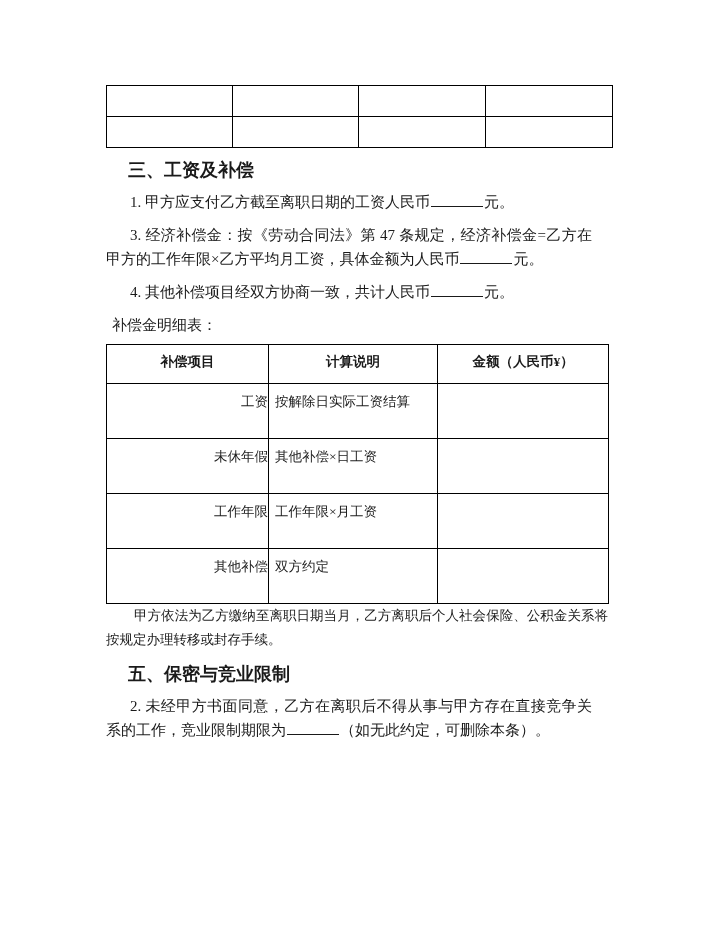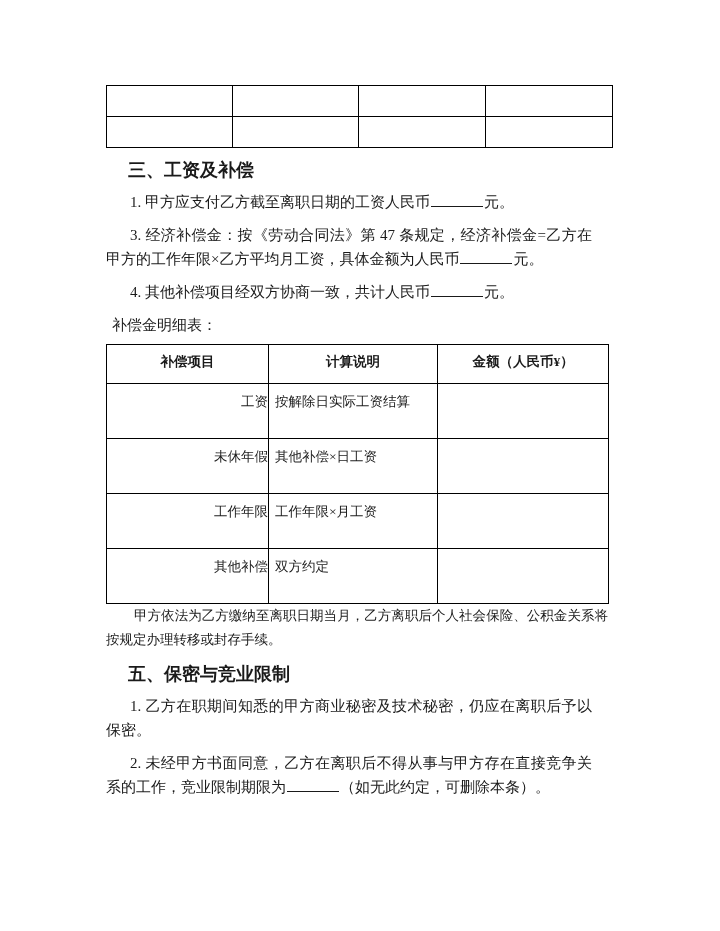--- a/index.html
+++ b/index.html
@@ -204,24 +204,20 @@
           <td class="cell-calc">双方约定</td>
           <td class="cell-amt"></td>
         </tr>
       </tbody>
     </table>
 
     <p class="para indent">甲方依法为乙方缴纳至离职日期当月，乙方离职后个人社会保险、公积金关系将按规定办理转移或封存手续。</p>
 
     <div class="heading">五、保密与竞业限制</div>
 
-    <p class="list-item">
-      <span class="num">1.</span>
-      <span>乙方在职期间知悉的甲方商业秘密及技术秘密，仍应在离职后予以保密。</span>
-    </p>
 
     <p class="list-item">
       <span class="num">2.</span>
       <span>未经甲方书面同意，乙方在离职后不得从事与甲方存在直接竞争关系的工作，竞业限制期限为</span><span class="blank w-md"></span><span>（如无此约定，可删除本条）。</span>
     </p>
 
   </div>
 </div>
 
 </body></html>

